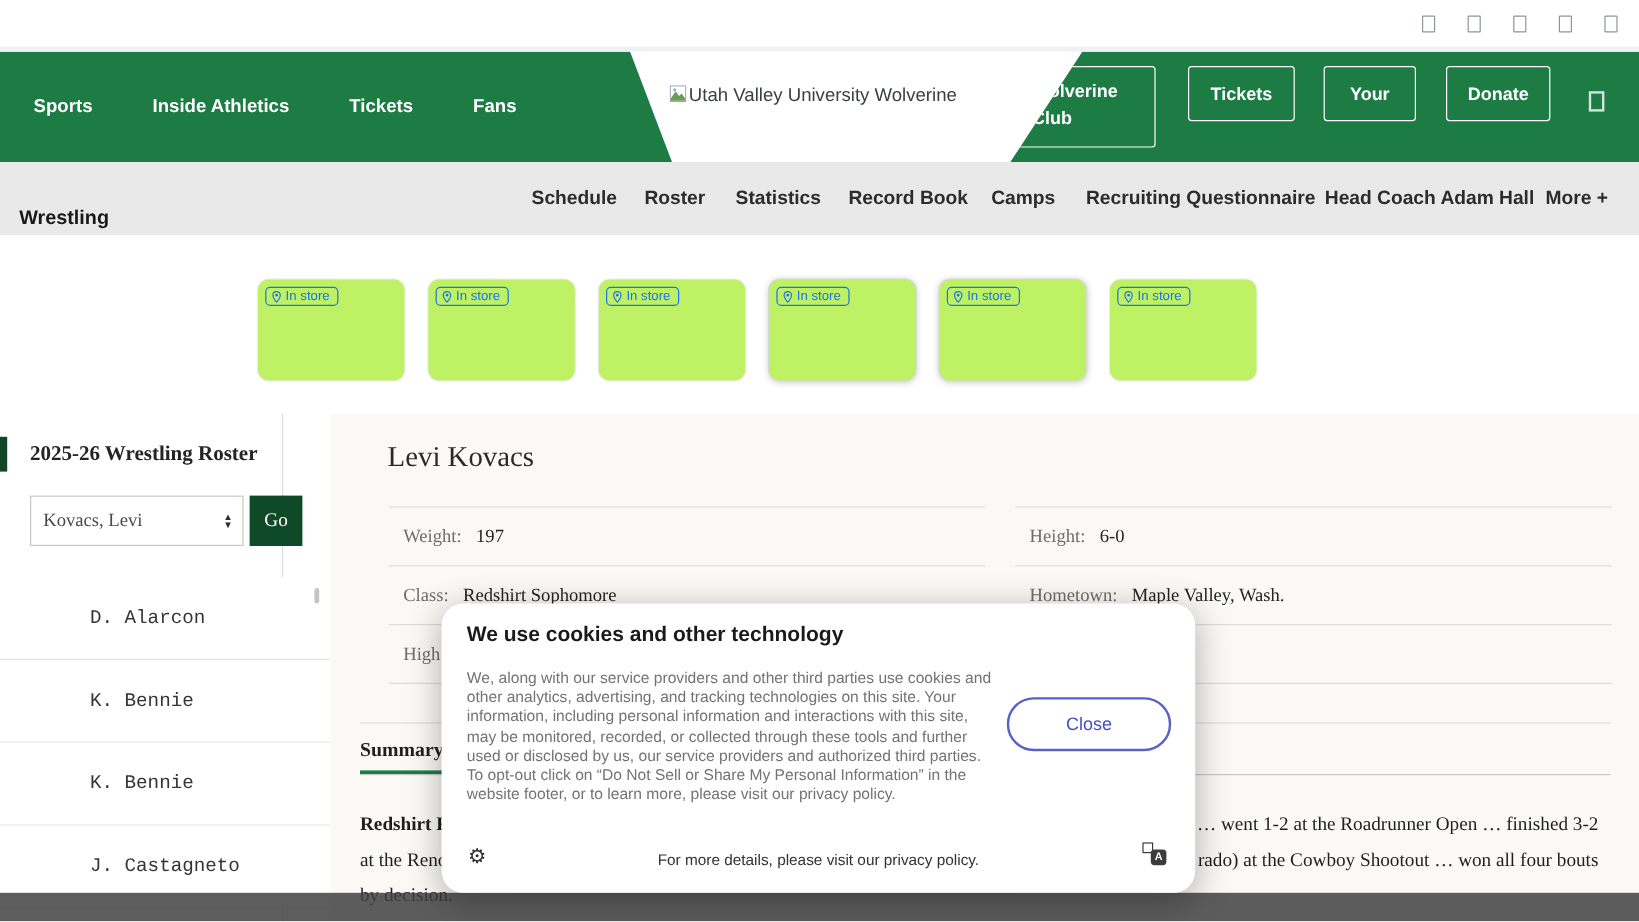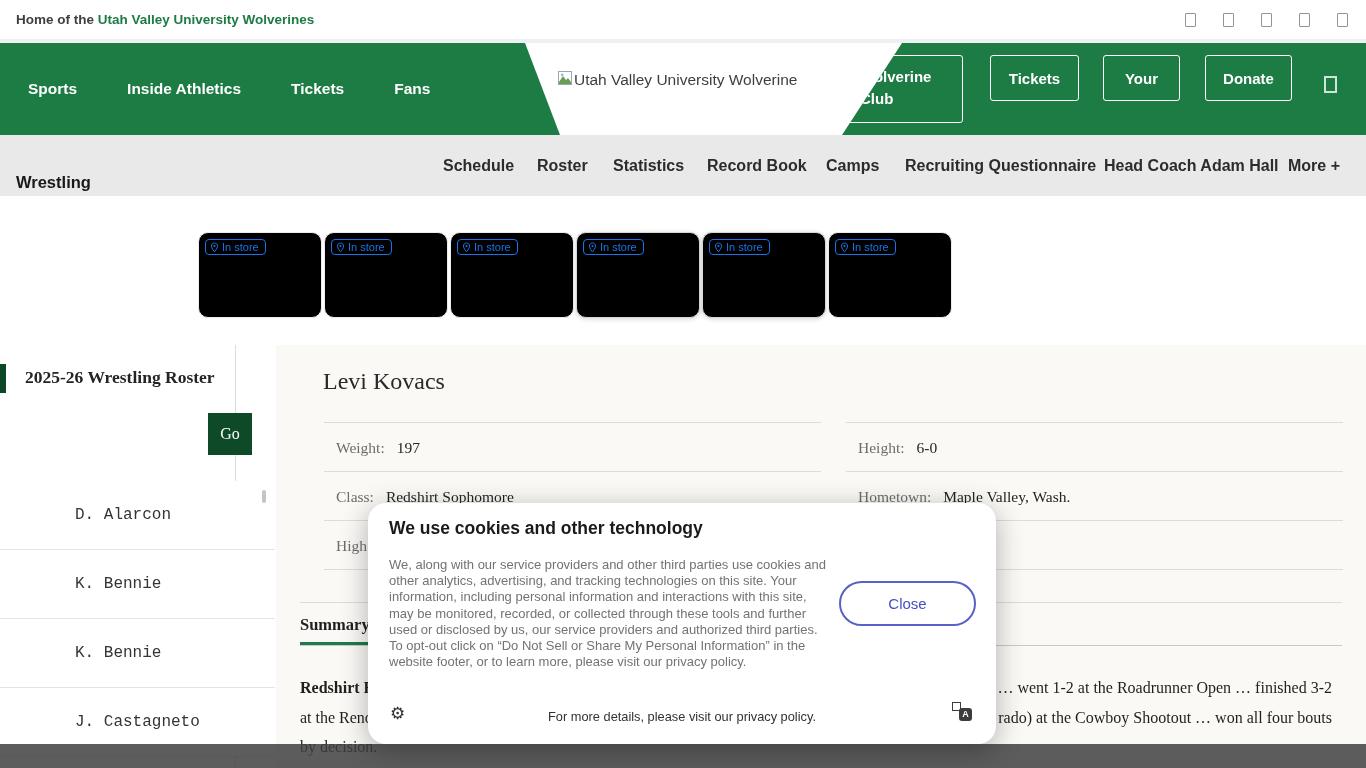--- a/index.html
+++ b/index.html
@@ -37,22 +37,22 @@
   .logo-wrap .alt { font-size:15.5px; color:#3b3f44; }
 
   
   .sport-nav { position:absolute; left:0; top:135px; width:1366px; height:61px; background:#e9e9e9; }
   .sport-title { position:absolute; left:16px; top:17px; line-height:61px; font-size:16.5px; font-weight:700; color:#191919; }
   .snav { position:absolute; top:0; line-height:61px; font-size:16px; font-weight:600; color:#2c2c2c; cursor:pointer; white-space:nowrap; }
 
   
   .ad-section { position:absolute; left:0; top:196px; width:1366px; height:149px; background:#fff; }
   .ad-cards { position:absolute; left:198px; top:36px; display:flex; }
-  .ad-card { width:124px; height:86px; background:#000000; border:1px solid #ececec; border-radius:10px;
-    margin-right:2px; cursor:pointer; }
+  .ad-card { width:124px; height:86px; background:#bef264; border:1px solid #ececec; border-radius:10px;
+    margin-right:2px; cursor:pointer;margin-left:16px; }
   .ad-card.raised { border:1px solid #d5d8db; box-shadow:0 1px 5px rgba(0,0,0,.18); }
   .instore-badge { display:inline-flex; align-items:center; gap:3px; margin:6px 0 0 6px;
     border:1px solid #1a73e8; border-radius:4px; padding:1px 6px 1px 4px;
     color:#1a73e8; font-size:11px; font-weight:500; }
   .adchoices { position:absolute; left:1137px; top:230px; color:#35a3d8; font-size:14px; cursor:pointer; }
   .ad-dots { position:absolute; left:1156px; top:229px; color:#4d90fe; font-size:14px; font-weight:700; cursor:pointer; }
   .advertiser { position:absolute; left:988px; top:262px; font-size:15px; color:#80868b; cursor:pointer; }
 
   
   .content { position:absolute; left:0; top:345px; width:1366px; height:423px; }
@@ -107,21 +107,20 @@
   .dlg-lang .sq1 { position:absolute; left:0; top:0; width:9px; height:9px; border:1.5px solid #3c3c3c; background:#fff; }
   .dlg-lang .sq2 { position:absolute; right:0; bottom:0; width:13px; height:13px; background:#3c3c3c;
     border-radius:3px; color:#fff; font-size:9px; font-weight:700; text-align:center; line-height:13px; }
 </style>
 </head>
 <body>
 
 <div class="page">
 
   <div class="top-bar">
-    <div class="home-of"><span>Home of the </span><a>Utah Valley University Wolverines</a></div>
     <div class="social-row">
       <span class="tofu"></span>
       <span class="tofu"></span>
       <span class="tofu"></span>
       <span class="tofu"></span>
       <span class="tofu"></span>
     </div>
   </div>
 
   <div class="main-nav">
@@ -208,20 +207,27 @@
     <span class="adchoices">▷</span>
     <span class="ad-dots">⋮</span>
     <span class="advertiser">Haddad Dodge Ram</span>
   </div>
 
   <div class="content">
 
     <div class="sidebar">
       <div class="accent"></div>
       <div class="roster-heading">2025-26 Wrestling Roster</div>
+      <div class="select-box">
+        <span class="val">Kovacs, Levi</span>
+        <span class="select-arrows">
+            <span>▲</span>
+            <span>▼</span>
+          </span>
+      </div>
       <button class="go-btn">Go</button>
       <div class="player-list">
         <div class="player-row">D. Alarcon</div>
         <div class="player-row">K. Bennie</div>
         <div class="player-row">K. Bennie</div>
         <div class="player-row">J. Castagneto</div>
       </div>
       <div class="scroll-thumb"></div>
     </div>
 

